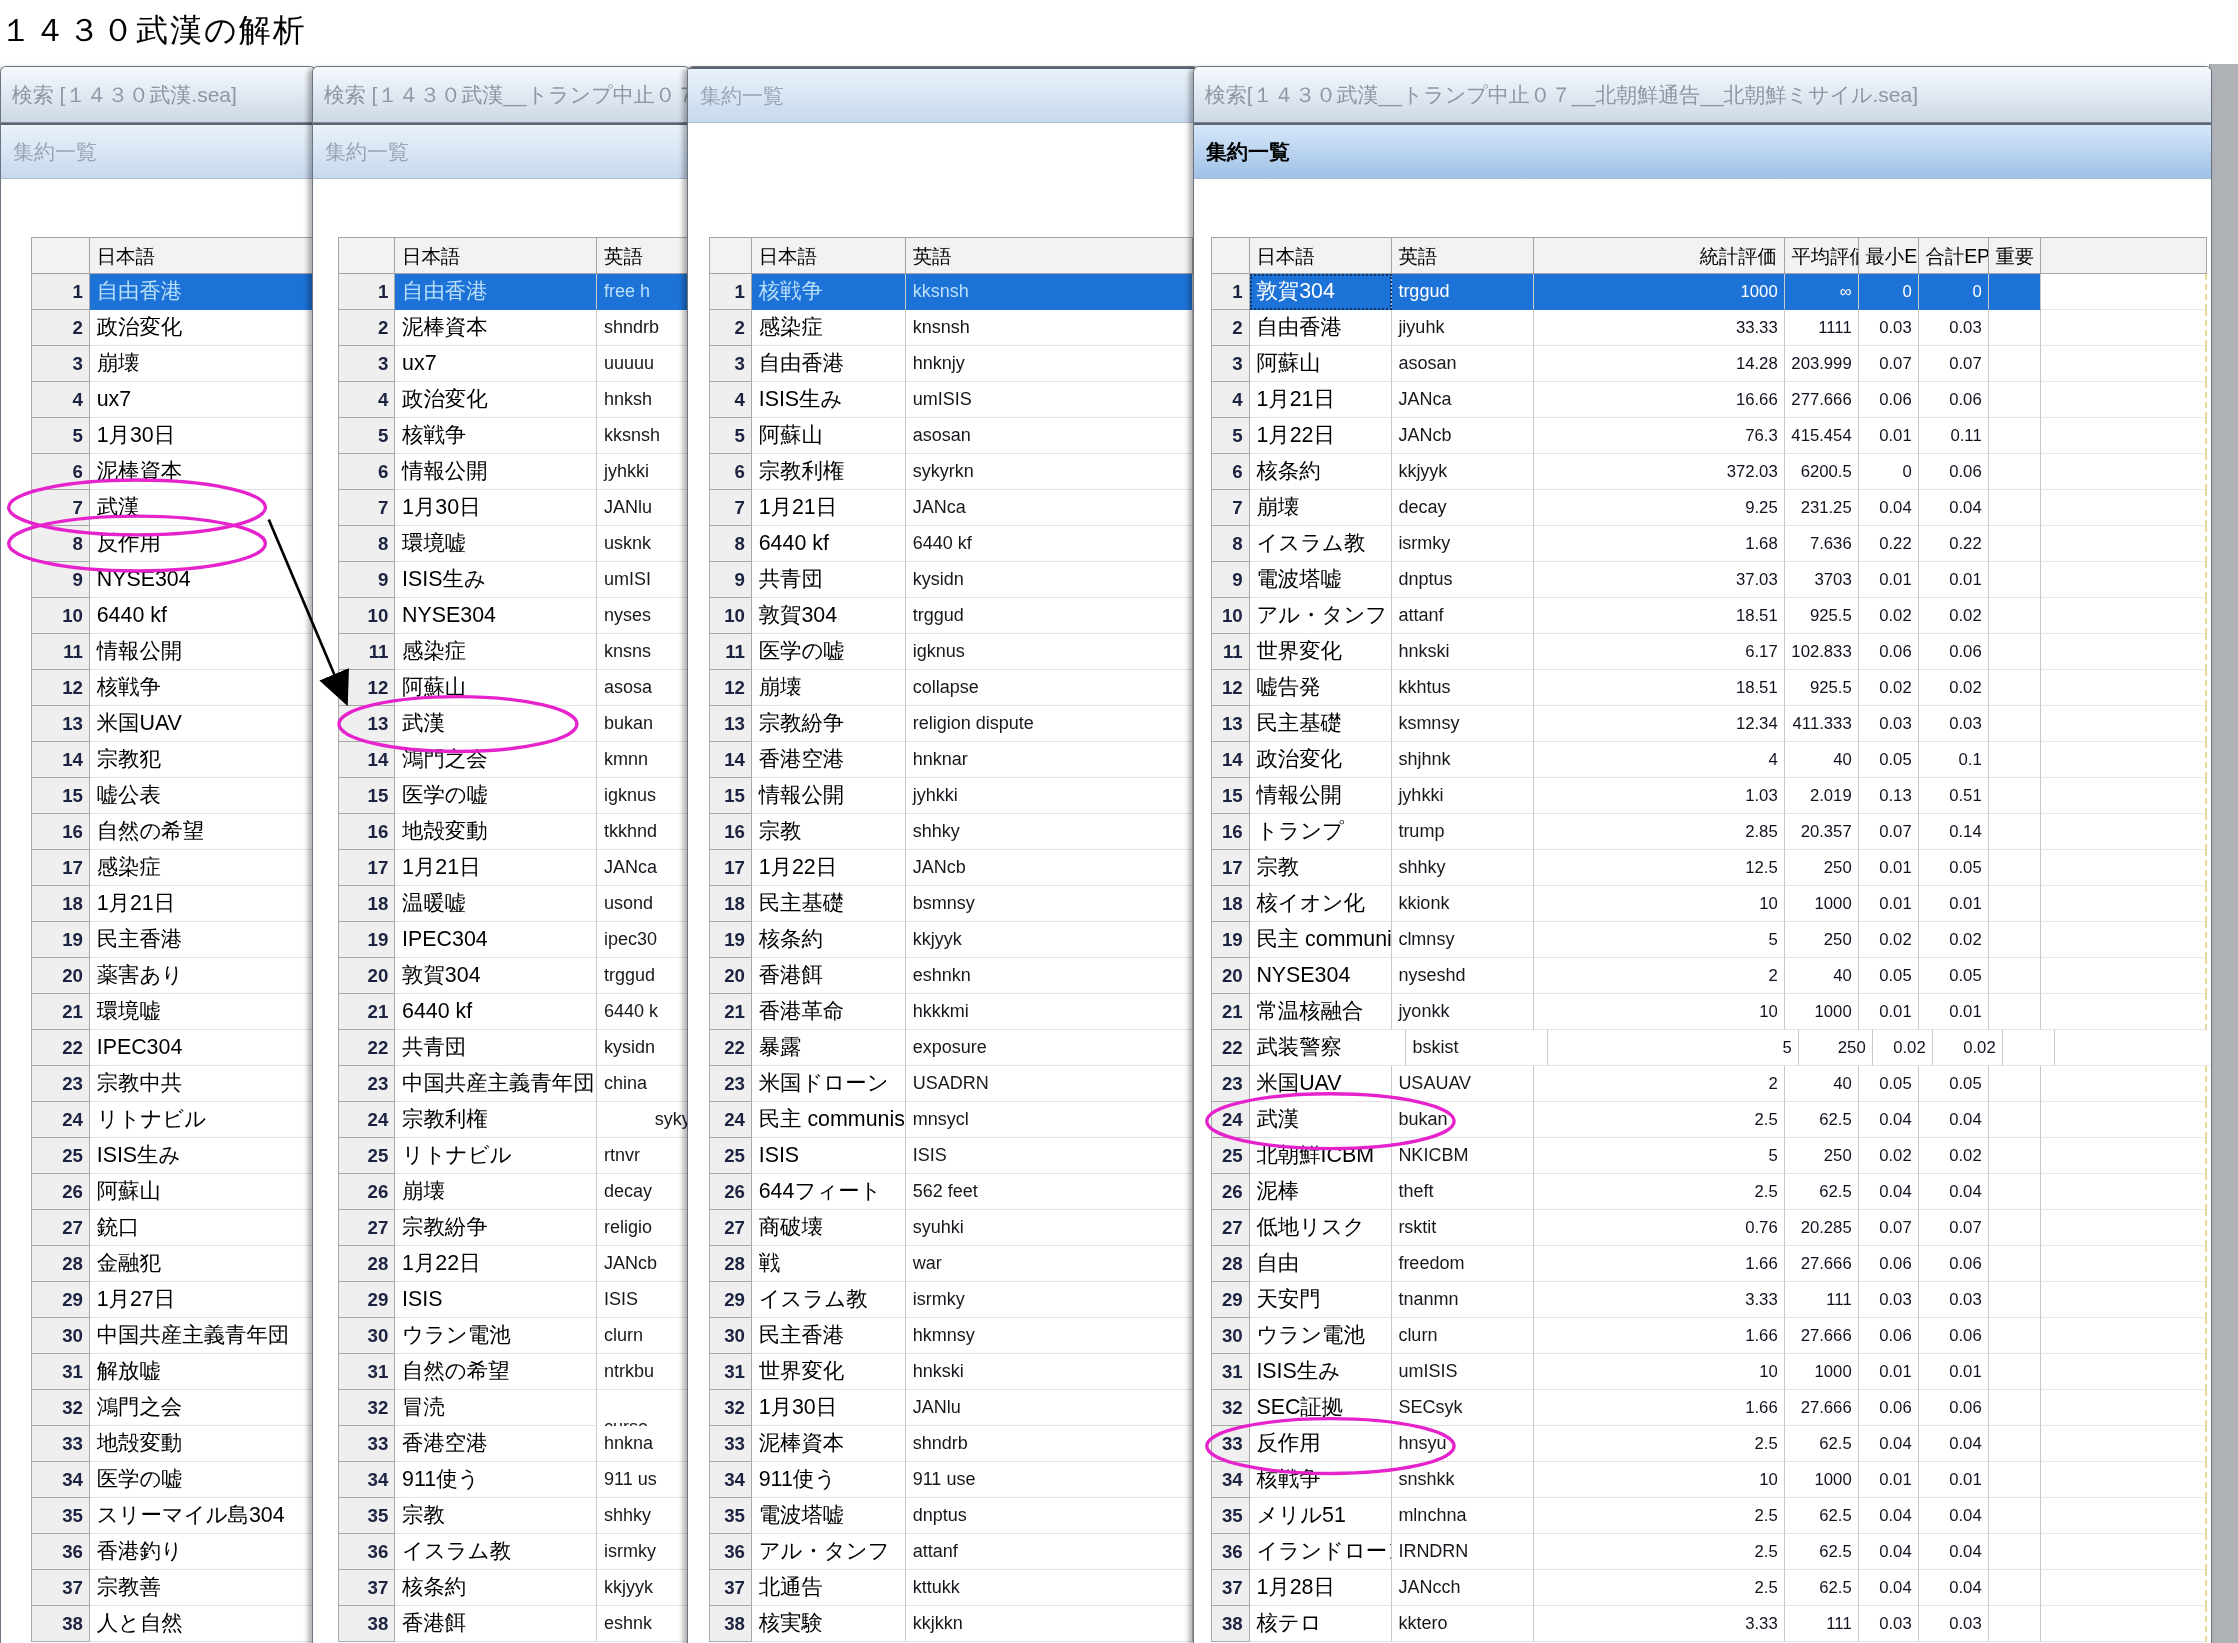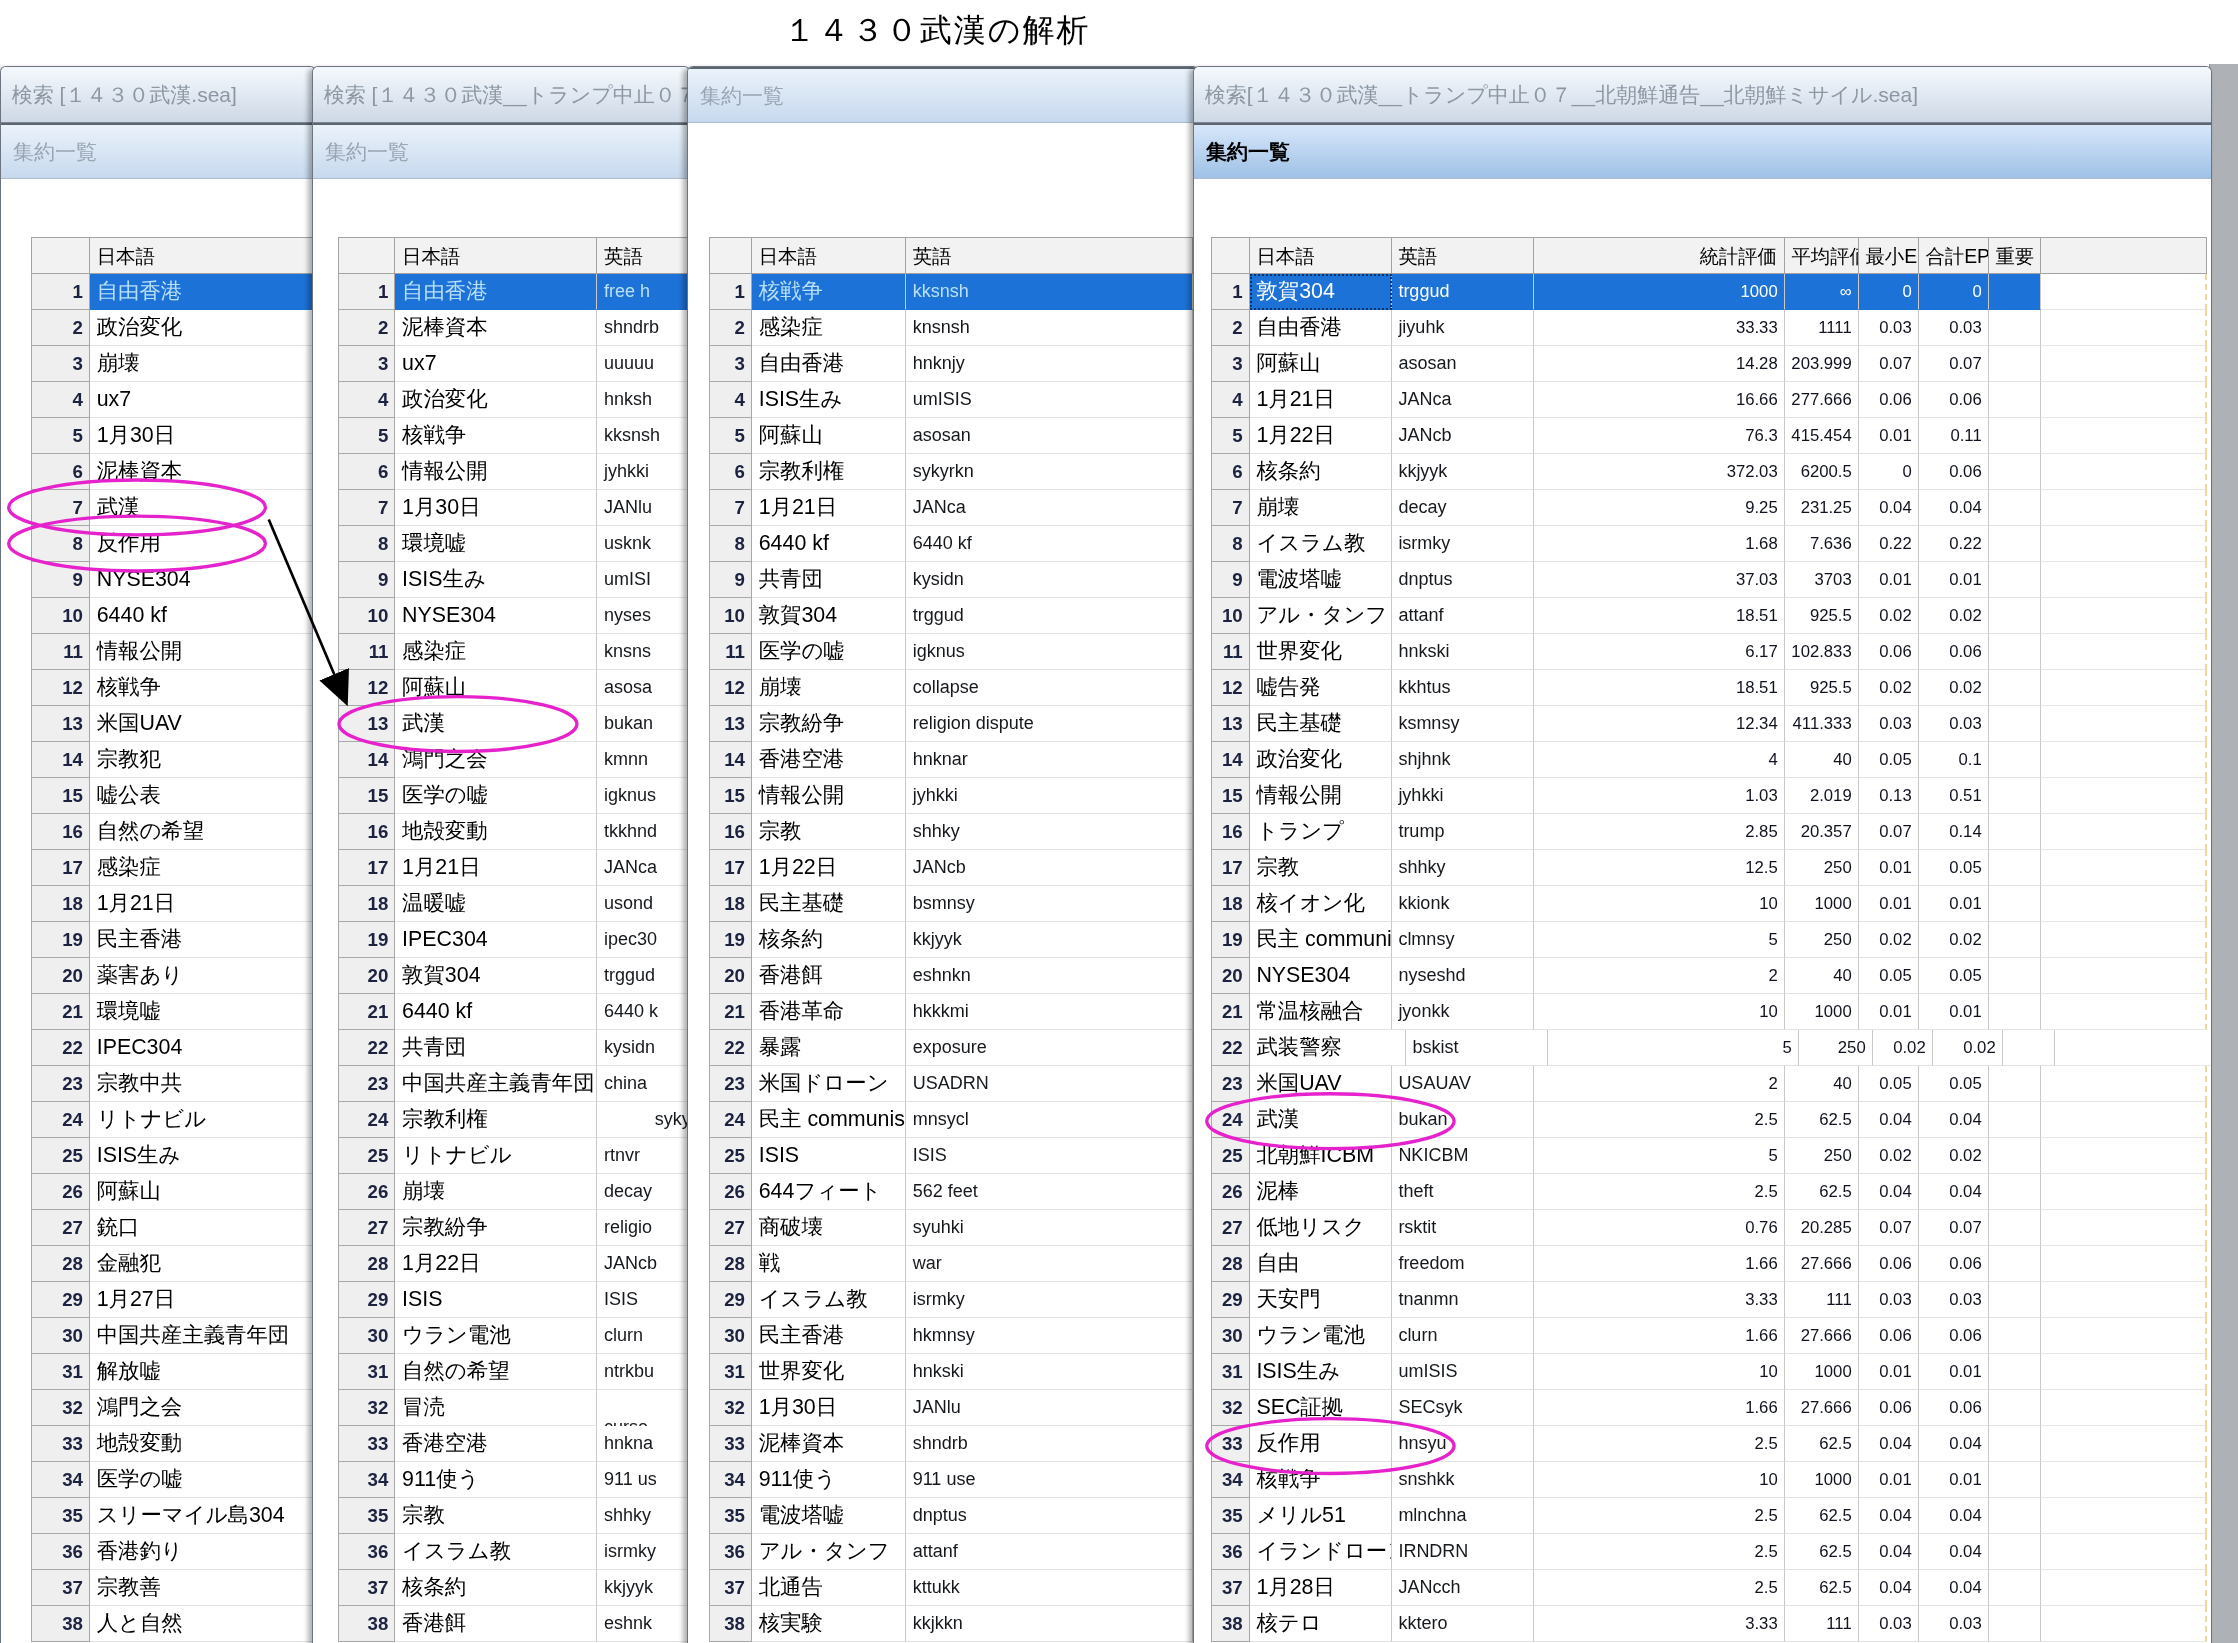--- a/index.html
+++ b/index.html
@@ -3,21 +3,21 @@
 <meta charset="utf-8">
 <style>
   html,body{margin:0;padding:0;}
   body{
     width:2239px;height:1644px;position:relative;overflow:hidden;
     background:#ffffff;
     font-family:"Liberation Sans","DejaVu Sans",sans-serif;
     -webkit-font-smoothing:antialiased;
   }
   .page-title{
-    position:absolute;top:9.4px;left:0;width:1874px;text-align:center;
+    position:absolute;top:9.4px;left:0;width:1874px;
     font-size:32px;font-weight:500;color:#000;letter-spacing:2px;
   }
   .bg-strip{
     position:absolute;top:64px;bottom:0;left:2209px;width:29px;
     background:#aeb1b5;border-left:0.7px solid #8d9095;
   }
   .window{
     position:absolute;top:66px;bottom:0;
     background:#ffffff;
     border:1.3px solid #6b7480;border-bottom:none;

